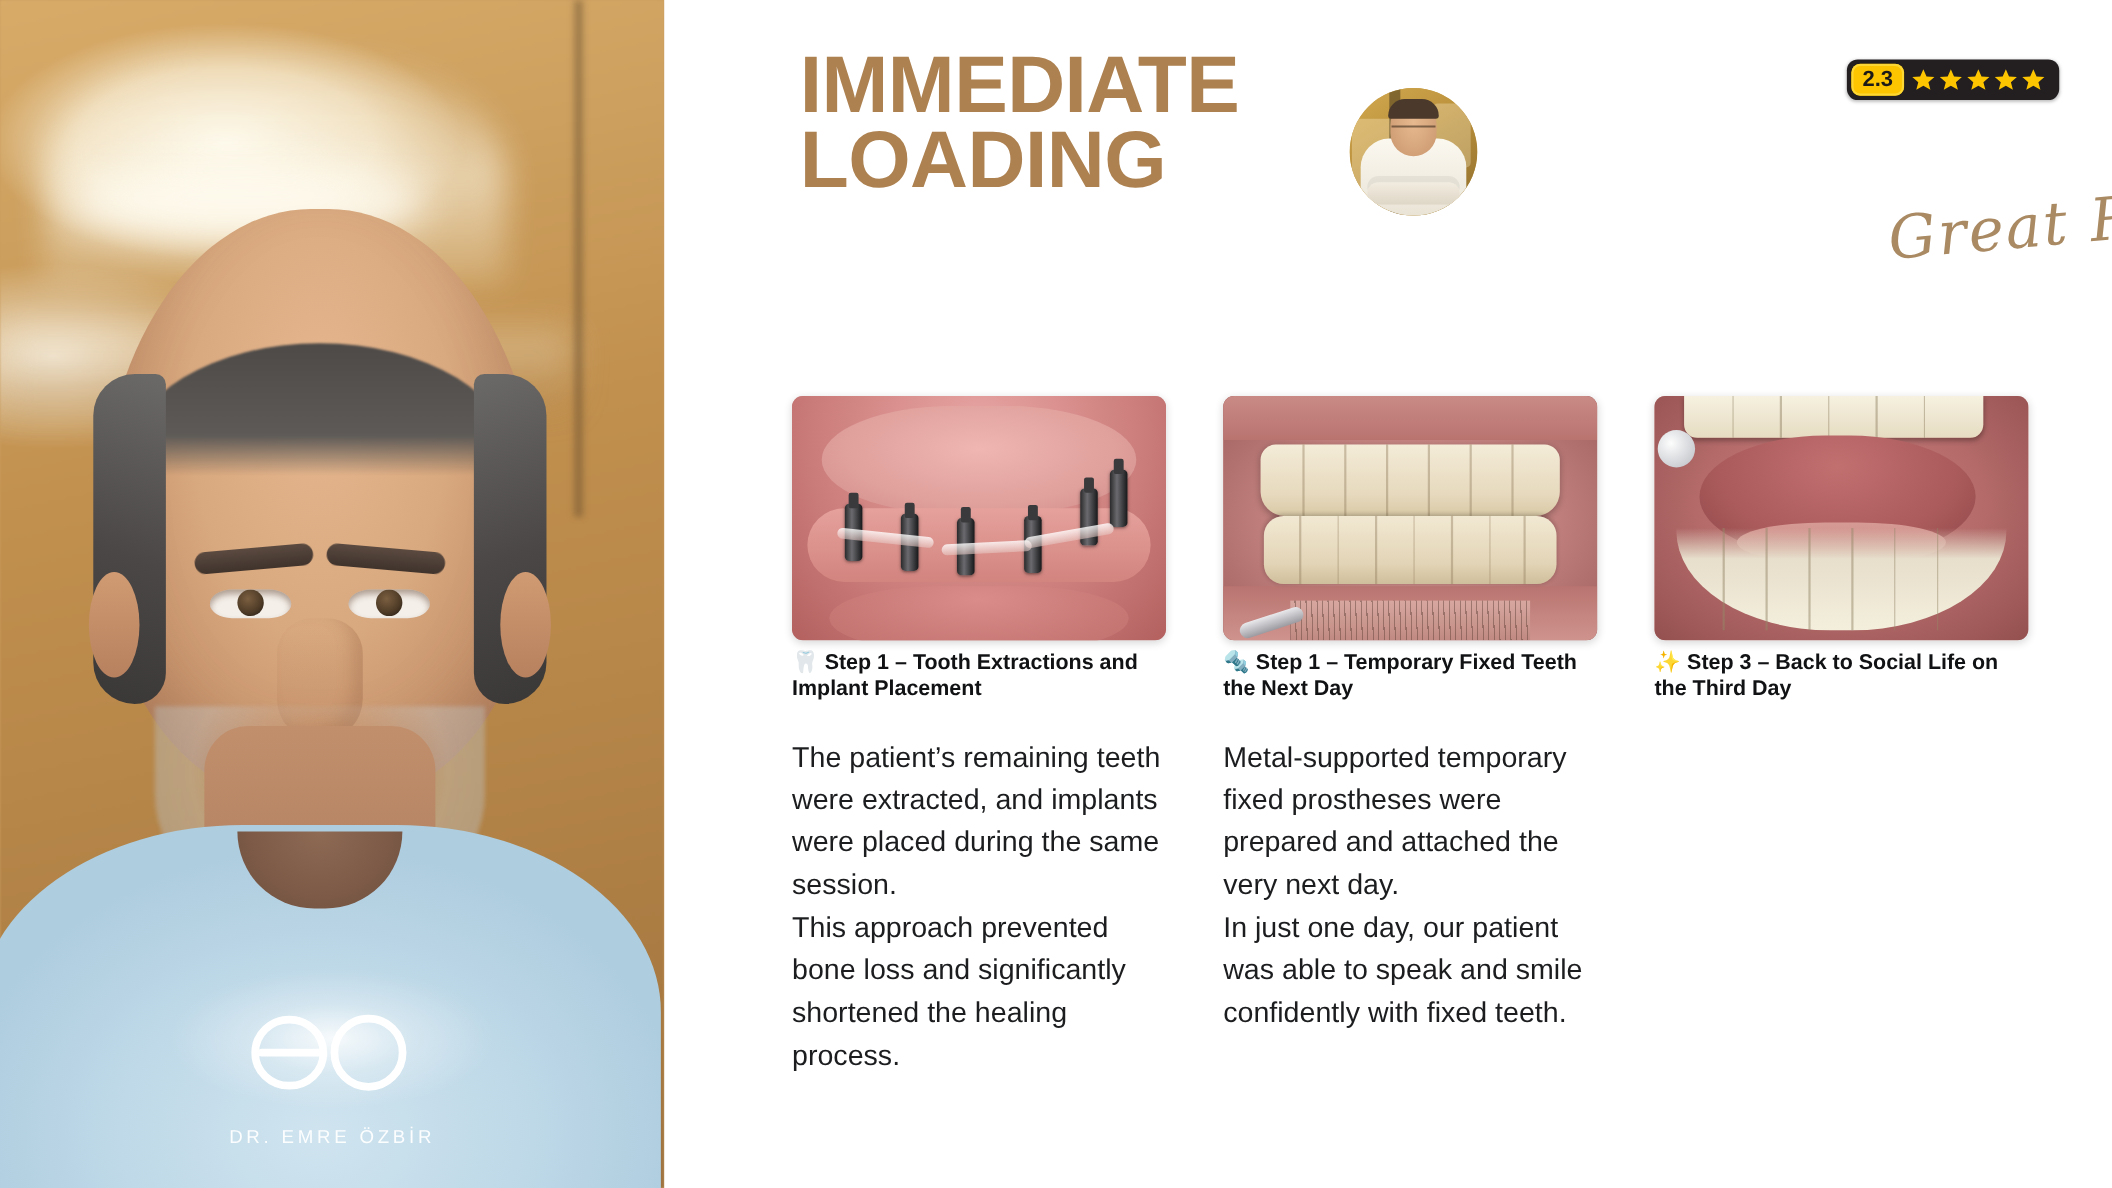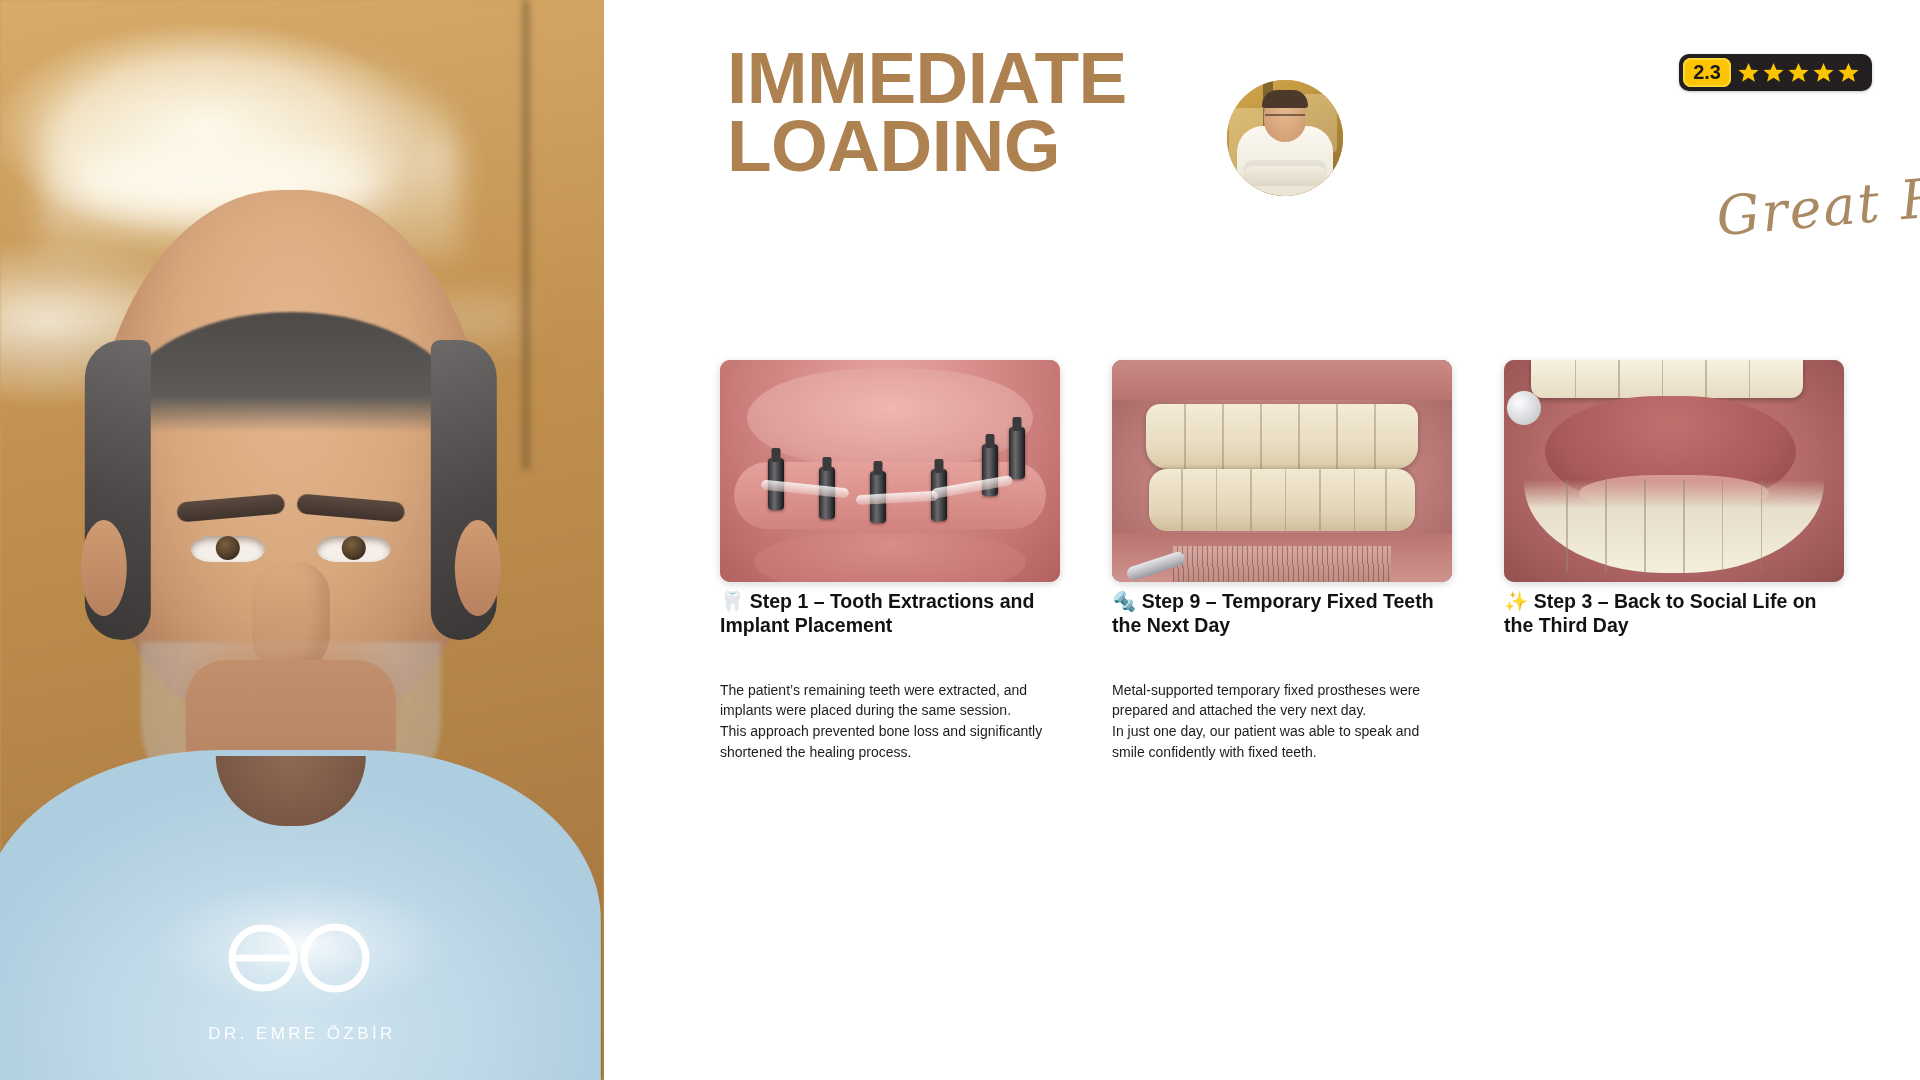--- a/index.html
+++ b/index.html
@@ -121,21 +121,21 @@
   .steps { position:absolute; left:116px; top:360px; right:44px; display:flex; gap:52px; }
   .step { width:340px; }
   .step-img {
     width:100%; height:222px; border-radius:10px; overflow:hidden; position:relative;
     box-shadow:0 2px 8px rgba(0,0,0,.16); background:#c98b88;
   }
   .step-head {
     margin-top:8px; font-size:19.5px; line-height:1.22; font-weight:700; color:#111214;
   }
   .step-head .emoji { font-family:"DejaVu Sans", sans-serif; font-weight:400; }
-  .step-body { margin-top:42px; font-size:14px; line-height:1.49; color:#1c1d1f; white-space:pre-line; }
+  .step-body { margin-top:30px; font-size:26px; line-height:1.49; color:#1c1d1f; white-space:pre-line; }
 
   
   .img1 { position:absolute; inset:0; background:radial-gradient(ellipse at 50% 18%, #e8a8a6 0%, #d98f8d 35%, #c97b79 65%, #b3605f 100%); }
   .img1 .palate { position:absolute; left:8%; top:4%; width:84%; height:44%; border-radius:50%/60%; background:radial-gradient(ellipse at 50% 40%, #efb6b2 0%, #e0a09c 60%, #cf8b87 100%); }
   .img1 .ridge { position:absolute; left:4%; top:46%; width:92%; height:30%; border-radius:40px; background:linear-gradient(180deg,#e6a19c,#d2847f); }
   .img1 .tongue { position:absolute; left:10%; bottom:-4%; width:80%; height:26%; border-radius:50%/70%; background:radial-gradient(ellipse at 50% 20%, #d98c8a, #bf6f6c); }
   .img1 .ab { position:absolute; width:16px; height:52px; border-radius:4px; background:linear-gradient(90deg,#2a2a2c,#6b6b6f 40%,#17181a 100%); box-shadow:0 1px 3px rgba(0,0,0,.5); }
   .img1 .ab:after{ content:""; position:absolute; left:50%; top:-10px; transform:translateX(-50%); width:9px; height:14px; background:#3a3a3c; border-radius:2px; }
   .img1 .gauze { position:absolute; height:10px; border-radius:5px; background:linear-gradient(180deg,rgba(255,255,255,.8),rgba(230,200,195,.55)); }
 
@@ -296,21 +296,21 @@
                 <span class="tline" style="left:38%"></span>
               <span class="tline" style="left:51%"></span>
                 <span class="tline" style="left:64%"></span>
                 <span class="tline" style="left:77%"></span>
                 <span class="tline" style="left:89%"></span>
             </span>
             <span class="stubble"></span>
               <span class="retract"></span>
           </div>
         </div>
-        <div class="step-head"><span class="emoji">🔩</span> <span>Step 9 – Temporary Fixed Teeth the Next Day</span></div>
+        <div class="step-head"><span class="emoji">🔩</span> <span>Step 1 – Temporary Fixed Teeth the Next Day</span></div>
         <div class="step-body">Metal-supported temporary fixed prostheses were prepared and attached the very next day.
  In just one day, our patient was able to speak and smile confidently with fixed teeth.</div>
       </div>
 
       <div class="step">
         <div class="step-img">
           <div class="img3">
             <span class="upper">
               <span class="tooth" style="left:16%"></span>
                 <span class="tooth" style="left:32%"></span>

